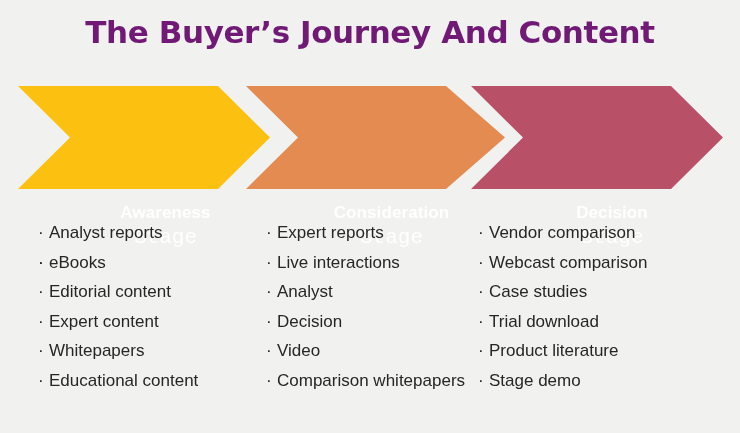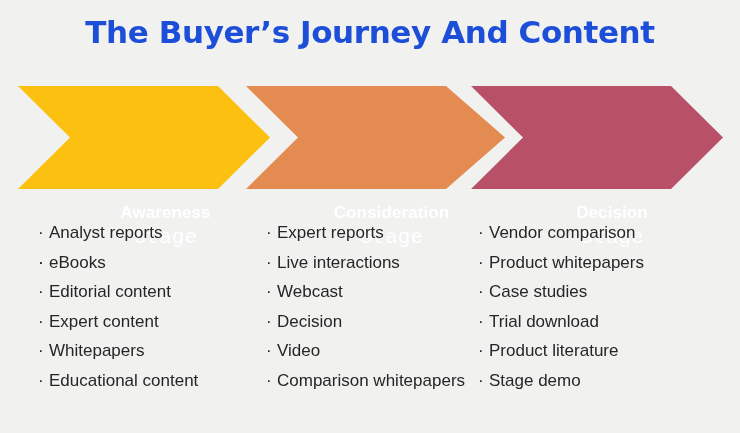--- a/index.html
+++ b/index.html
@@ -26,21 +26,21 @@
   
   #title {
     position: absolute;
     left: 0;
     top: 14px;
     width: 740px;
     text-align: center;
     font-family: "DejaVu Sans", sans-serif;
     font-size: 31px;
     font-weight: bold;
-    color: #1d4ed8;
+    color: #701a75;
     letter-spacing: -0.4px;
     white-space: nowrap;
   }
 
   
   #chevron-band {
     position: absolute;
     left: 0;
     top: 86px;
     width: 740px;
@@ -148,31 +148,31 @@
         <li><span class="bullet">·</span><span>Expert content</span></li>
         <li><span class="bullet">·</span><span>Whitepapers</span></li>
         <li><span class="bullet">·</span><span>Educational content</span></li>
       </ul>
   </div>
 
   <div class="list-col" id="col-consideration">
     <ul>
         <li><span class="bullet">·</span><span>Expert reports</span></li>
         <li><span class="bullet">·</span><span>Live interactions</span></li>
-        <li><span class="bullet">·</span><span>Webcast</span></li>
+        <li><span class="bullet">·</span><span>Analyst</span></li>
         <li><span class="bullet">·</span><span>Decision</span></li>
         <li><span class="bullet">·</span><span>Video</span></li>
         <li><span class="bullet">·</span><span>Comparison whitepapers</span></li>
       </ul>
   </div>
 
   <div class="list-col" id="col-decision">
     <ul>
         <li><span class="bullet">·</span><span>Vendor comparison</span></li>
-        <li><span class="bullet">·</span><span>Product whitepapers</span></li>
+        <li><span class="bullet">·</span><span>Webcast comparison</span></li>
         <li><span class="bullet">·</span><span>Case studies</span></li>
         <li><span class="bullet">·</span><span>Trial download</span></li>
         <li><span class="bullet">·</span><span>Product literature</span></li>
         <li><span class="bullet">·</span><span>Stage demo</span></li>
       </ul>
   </div>
 
 </div>
 
 </body></html>

